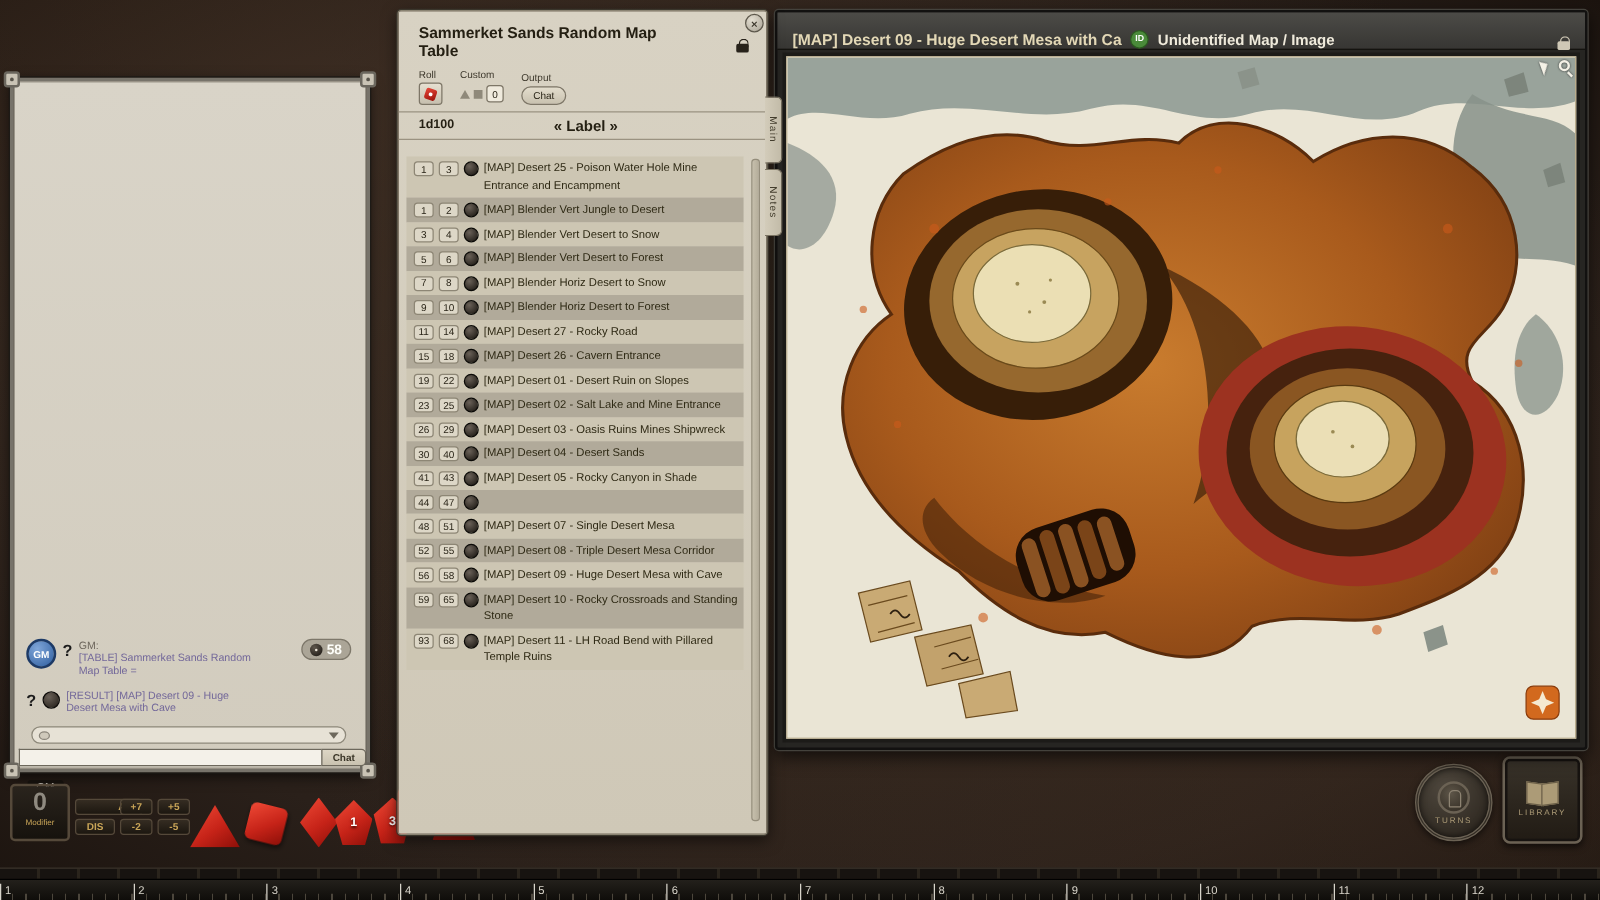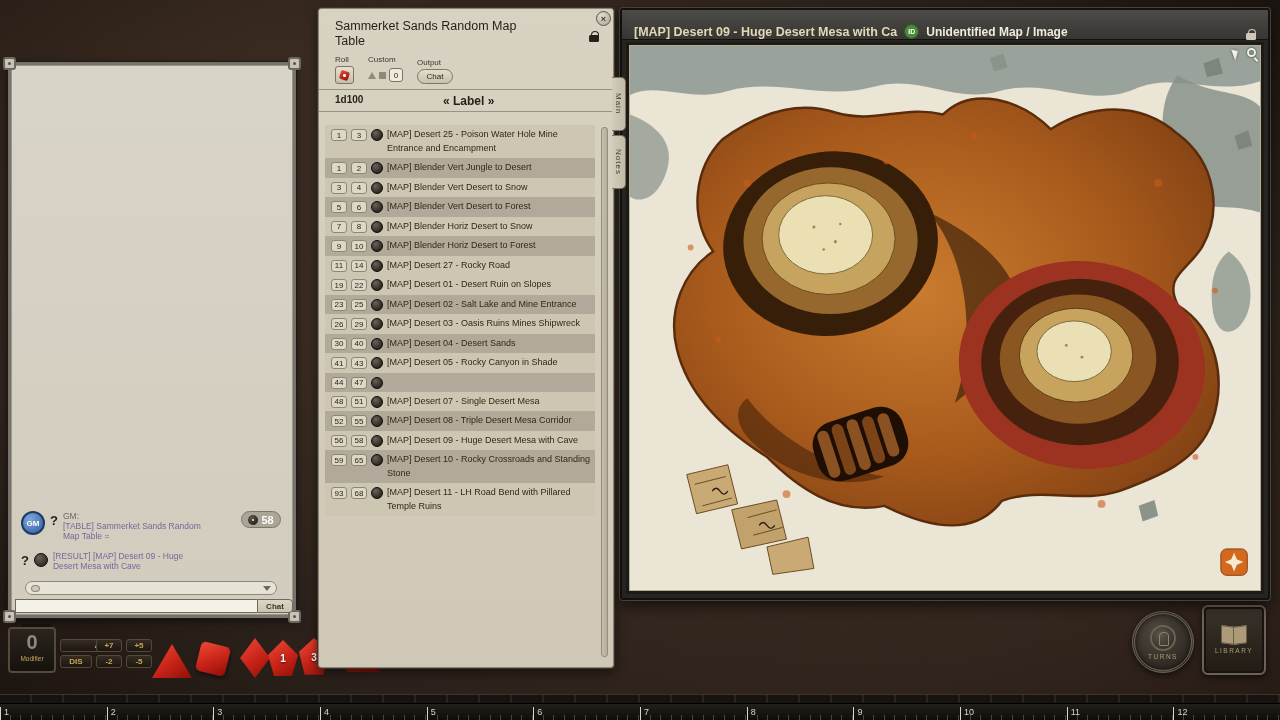--- a/index.html
+++ b/index.html
@@ -75,21 +75,21 @@
   .die-d4b { left:346px; top:626px; width:34px; height:46px; clip-path:polygon(50% 0,100% 100%,0 100%);
              background:linear-gradient(160deg,#d63324,#7c0b05); }
 
   
   .table-window { position:absolute; left:318px; top:8px; width:296px; height:660px; z-index:30;
     background:linear-gradient(180deg,#d8d2c3,#cfc8b7); border:1px solid #8a8372;
     box-shadow:0 0 0 1px #3a362c, 0 4px 12px rgba(0,0,0,.55); border-radius:3px; }
   .tw-close { position:absolute; right:2px; top:2px; width:15px; height:15px; border-radius:50%;
     background:radial-gradient(circle at 35% 30%,#e3ded1,#a8a294); border:1px solid #5d584c; font-size:9px; font-weight:bold;
     color:#3c372c; display:flex; align-items:center; justify-content:center; z-index:5;}
-  .tw-title { padding:10px 30px 2px 16px; font-size:12.5px; font-weight:normal; color:#241f12; line-height:15px; width:250px;}
+  .tw-title { padding:10px 30px 2px 16px; font-size:12.5px; font-weight:bold; color:#241f12; line-height:15px; width:250px;}
   .lock { display:inline-block; position:relative; width:10px; height:10px; }
   .lock::before { content:""; position:absolute; left:2px; top:0; width:6px; height:6px; border:1.6px solid currentColor; border-bottom:none; border-radius:4px 4px 0 0; }
   .lock::after { content:""; position:absolute; left:0; top:4px; width:10px; height:7px; background:currentColor; border-radius:1.5px; }
   .tw-lock { position:absolute; right:14px; top:22px; color:#27221a; }
   .tw-controls { display:flex; gap:14px; padding:4px 0 5px 16px; border-bottom:1px solid #9a9281; align-items:flex-end;}
   .ctrl-col { display:flex; flex-direction:column; gap:2px; }
   .ctrl-label { font-size:8px; color:#3d382c; }
   .roll-btn { width:19px; height:18px; background:linear-gradient(#e6e0d1,#c6bfae); border:1px solid #7d7667; border-radius:3px;
     display:flex; align-items:center; justify-content:center;}
   .roll-btn .tiny-die{ width:9px; height:9px; background:linear-gradient(145deg,#e8483a,#9a1008); border-radius:2px; transform:rotate(18deg); position:relative;}
@@ -286,20 +286,26 @@
         <span class="rbox">10</span>
         <span class="die-dot"></span>
         <span class="rlabel">[MAP] Blender Horiz Desert to Forest</span>
       </div>
       <div class="trow">
         <span class="rbox">11</span>
         <span class="rbox">14</span>
         <span class="die-dot"></span>
         <span class="rlabel">[MAP] Desert 27 - Rocky Road</span>
       </div>
+      <div class="trow alt">
+        <span class="rbox">15</span>
+        <span class="rbox">18</span>
+        <span class="die-dot"></span>
+        <span class="rlabel">[MAP] Desert 26 - Cavern Entrance</span>
+      </div>
       <div class="trow">
         <span class="rbox">19</span>
         <span class="rbox">22</span>
         <span class="die-dot"></span>
         <span class="rlabel">[MAP] Desert 01 - Desert Ruin on Slopes</span>
       </div>
       <div class="trow alt">
         <span class="rbox">23</span>
         <span class="rbox">25</span>
         <span class="die-dot"></span>

